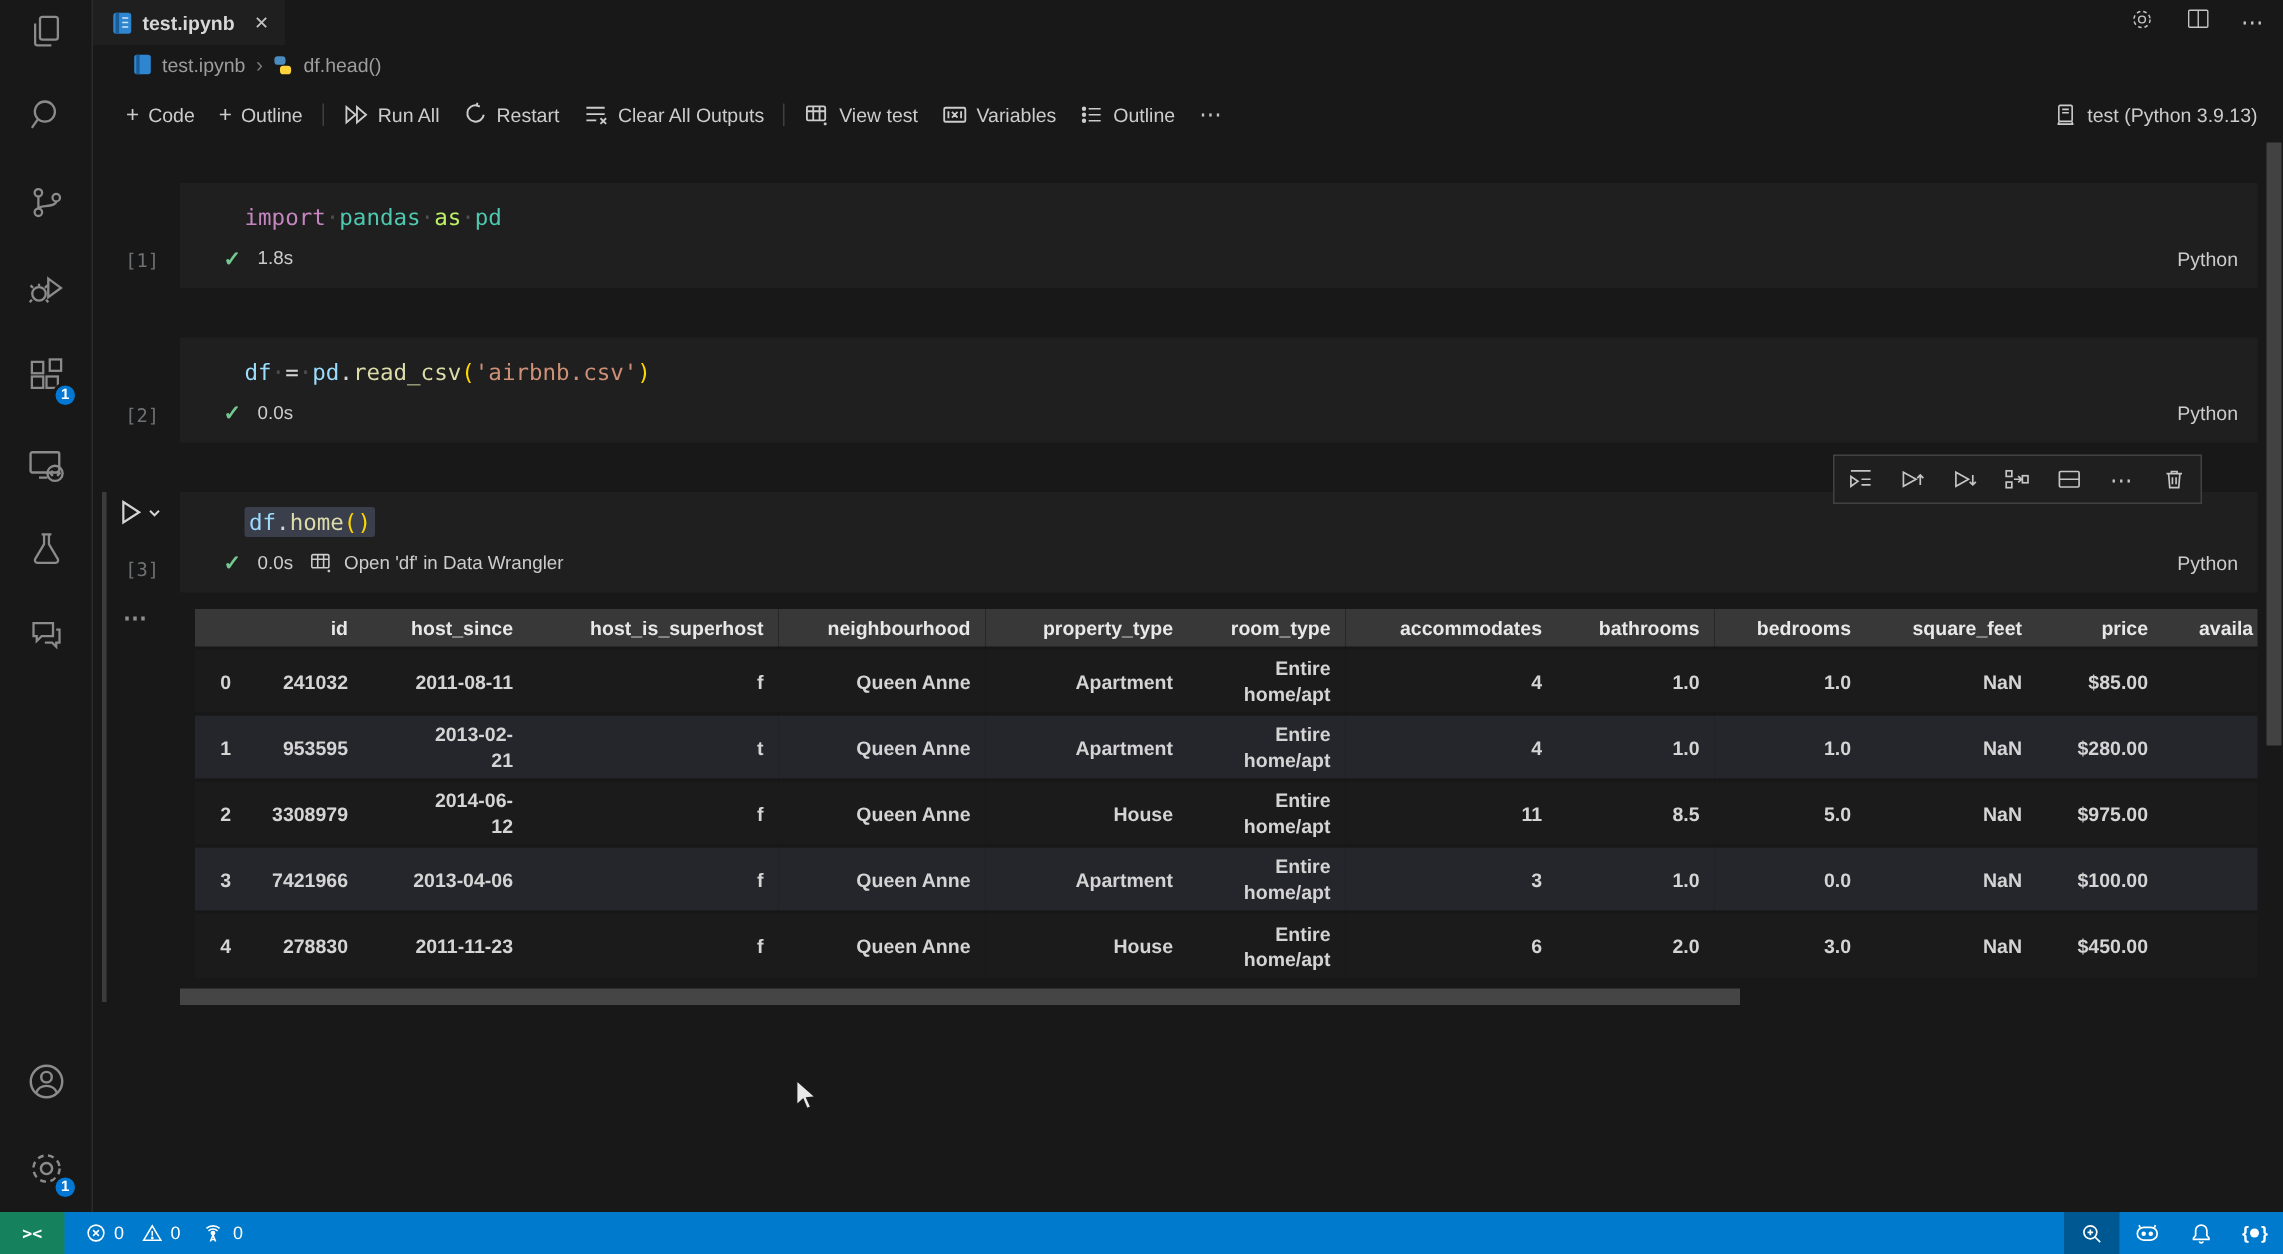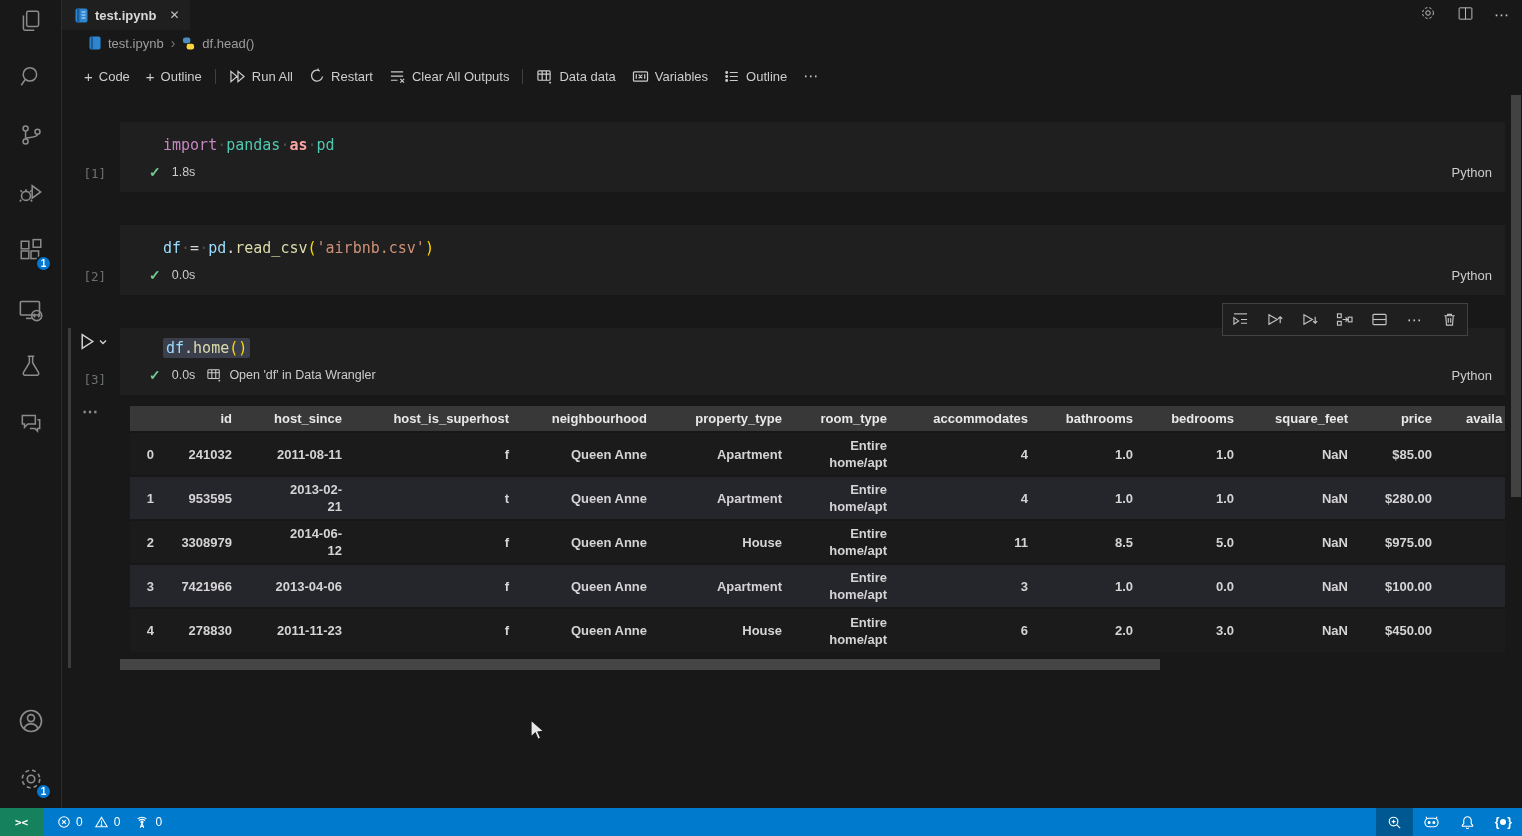--- a/index.html
+++ b/index.html
@@ -236,48 +236,55 @@
           </svg>
         <span>Clear All Outputs</span>
       </div>
       <div class="tb-sep"></div>
       <div class="tb-item">
         <svg width="17" height="15" viewBox="0 0 18 16">
             <rect x="2" y="2" width="13" height="10" rx="1"></rect>
             <path d="M2 5.5h13M6.5 2v10M11 2v10"></path>
             <path d="M15 13.5v2M14 14.5h2"></path>
           </svg>
-        <span>Data data</span>
+        <span>View test</span>
       </div>
       <div class="tb-item">
         <svg width="17" height="15" viewBox="0 0 18 16">
             <rect x="1.5" y="3" width="15" height="10" rx="1"></rect>
             <path d="M4.5 5.5v5M13.5 5.5v5M7 6l4 4M11 6l-4 4"></path>
           </svg>
         <span>Variables</span>
       </div>
       <div class="tb-item">
         <svg width="16" height="15" viewBox="0 0 18 16">
             <circle cx="3" cy="3.5" r="1" fill="#cccccc"></circle>
             <circle cx="3" cy="8" r="1" fill="#cccccc"></circle>
             <circle cx="3" cy="12.5" r="1" fill="#cccccc"></circle>
             <path d="M6.5 3.5h9M6.5 8h9M6.5 12.5h9"></path>
           </svg>
         <span>Outline</span>
       </div>
       <div class="tb-item">
         <span class="ellipsis">⋯</span>
       </div>
+      <div class="kernel">
+        <svg width="16" height="17" viewBox="0 0 18 18">
+            <rect x="4" y="2" width="10" height="12" rx="1"></rect>
+            <path d="M6.5 5h5M6.5 7.5h5M3 16h12M4 14v2M14 14v2"></path>
+          </svg>
+        <span>test (Python 3.9.13)</span>
+      </div>
     </div>
 
     <div class="notebook">
 
       <span class="exec-label" id="exec1">[1]</span>
       <div class="cell" id="cell1">
-        <div class="code-line"><span style="color: rgb(197, 134, 192);">import</span><span style="color: rgb(78, 78, 78);">·</span><span style="color: rgb(78, 201, 176);">pandas</span><span style="color: rgb(78, 78, 78);">·</span><span style="color: #fca5a5; font-weight: bold;">as</span><span style="color: rgb(78, 78, 78);">·</span><span style="color: rgb(78, 201, 176);">pd</span></div>
+        <div class="code-line"><span style="color: rgb(197, 134, 192);">import</span><span style="color: rgb(78, 78, 78);">·</span><span style="color: rgb(78, 201, 176);">pandas</span><span style="color: rgb(78, 78, 78);">·</span><span style="color: #bef264;">as</span><span style="color: rgb(78, 78, 78);">·</span><span style="color: rgb(78, 201, 176);">pd</span></div>
         <div class="cell-status">
           <span class="check">✓</span>
           <span>1.8s</span>
           <span class="lang">Python</span>
         </div>
       </div>
 
       <span class="exec-label" id="exec2">[2]</span>
       <div class="cell" id="cell2">
         <div class="code-line"><span style="color: rgb(156, 220, 254);">df</span><span style="color: rgb(78, 78, 78);">·</span><span style="color: rgb(212, 212, 212);">=</span><span style="color: rgb(78, 78, 78);">·</span><span style="color: rgb(156, 220, 254);">pd</span><span style="color: rgb(212, 212, 212);">.</span><span style="color: rgb(220, 220, 170);">read_csv</span><span style="color: rgb(255, 215, 0);">(</span><span style="color: rgb(206, 145, 120);">'airbnb.csv'</span><span style="color: rgb(255, 215, 0);">)</span></div>

